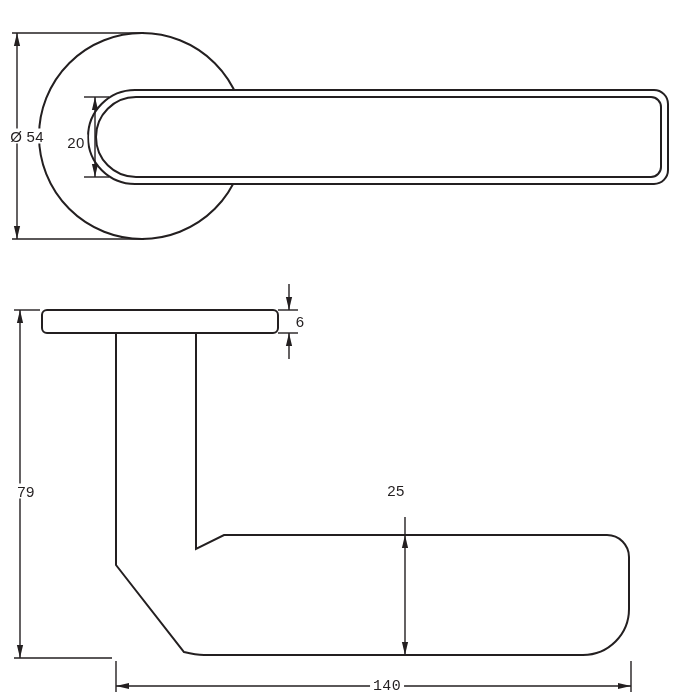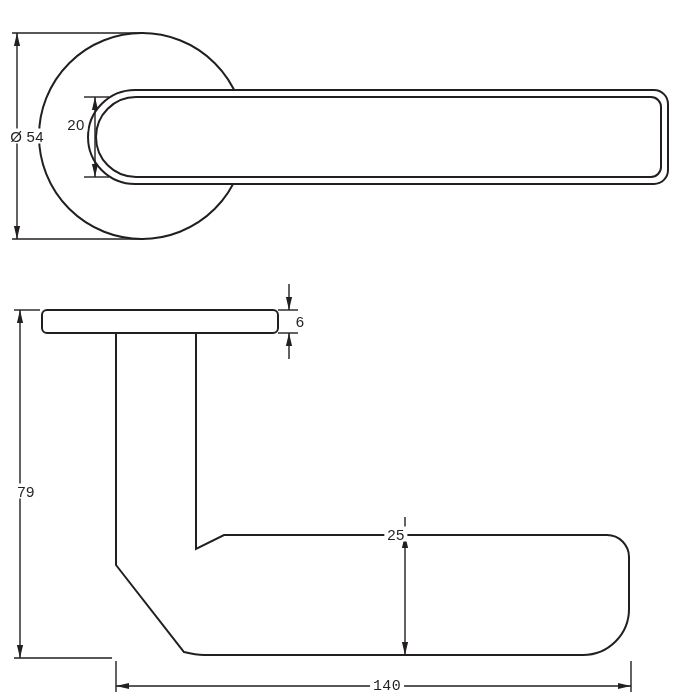--- a/index.html
+++ b/index.html
@@ -95,23 +95,23 @@
         <line x1="631" y1="661" x2="631" y2="692"></line>
         <line x1="116" y1="686" x2="631" y2="686"></line>
         <polygon points="116,686 129,682.9 129,689.1" fill="#231f20" stroke="none"></polygon>
         <polygon points="631,686 618,682.9 618,689.1" fill="#231f20" stroke="none"></polygon>
       </g>
     </g>
   </svg>
 
   <span class="dim-label" style="left:27px;  top:136px;">Ø 54</span>
 
-  <span class="dim-label" style="left:76px;  top:124px;">20</span>
+  <span class="dim-label" style="left:76px;  top:142px;">20</span>
 
   <span class="dim-label" style="left:26px;  top:491px;">79</span>
 
   <span class="dim-label" style="left:300px; top:321px;">6</span>
 
-  <span class="dim-label" style="left:396px; top:534px;text-align:center;">25</span>
+  <span class="dim-label" style="left:396px; top:490px;text-align:center;">25</span>
 
   <span class="dim-label" style="left:387px; top:686px;font-family:Liberation Mono, monospace;">140</span>
 
 </div>
 
 </body></html>

